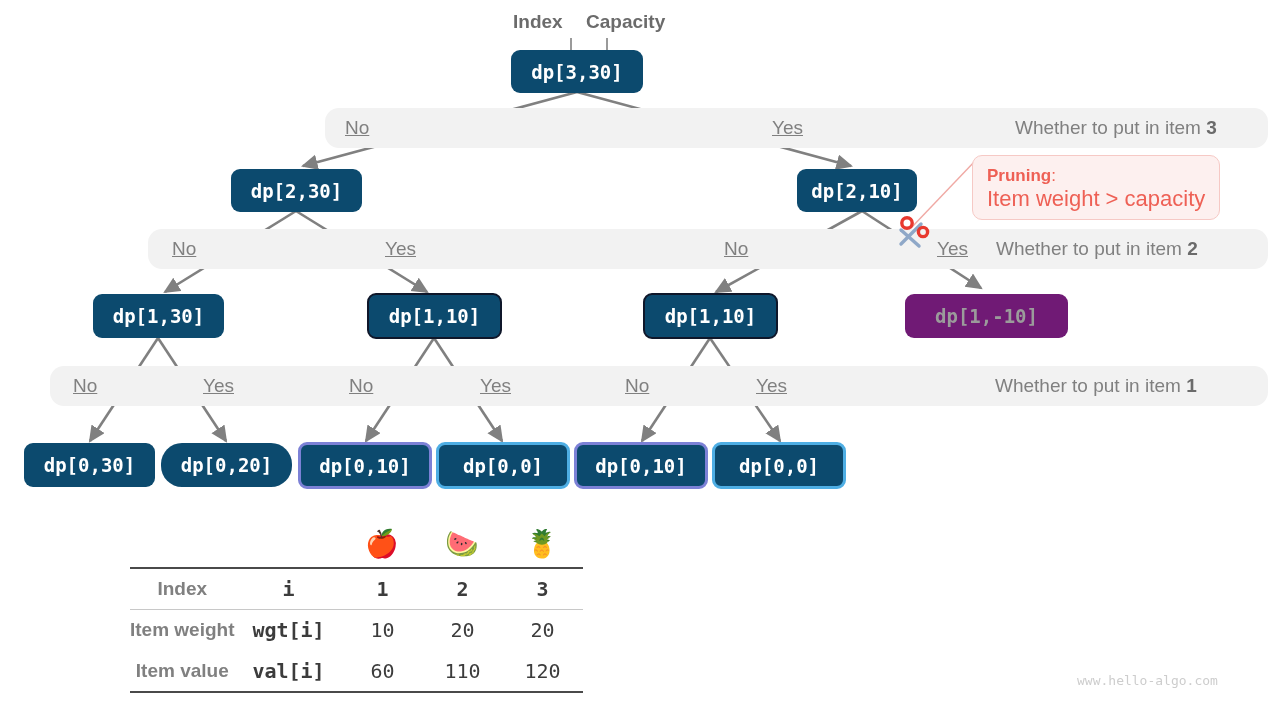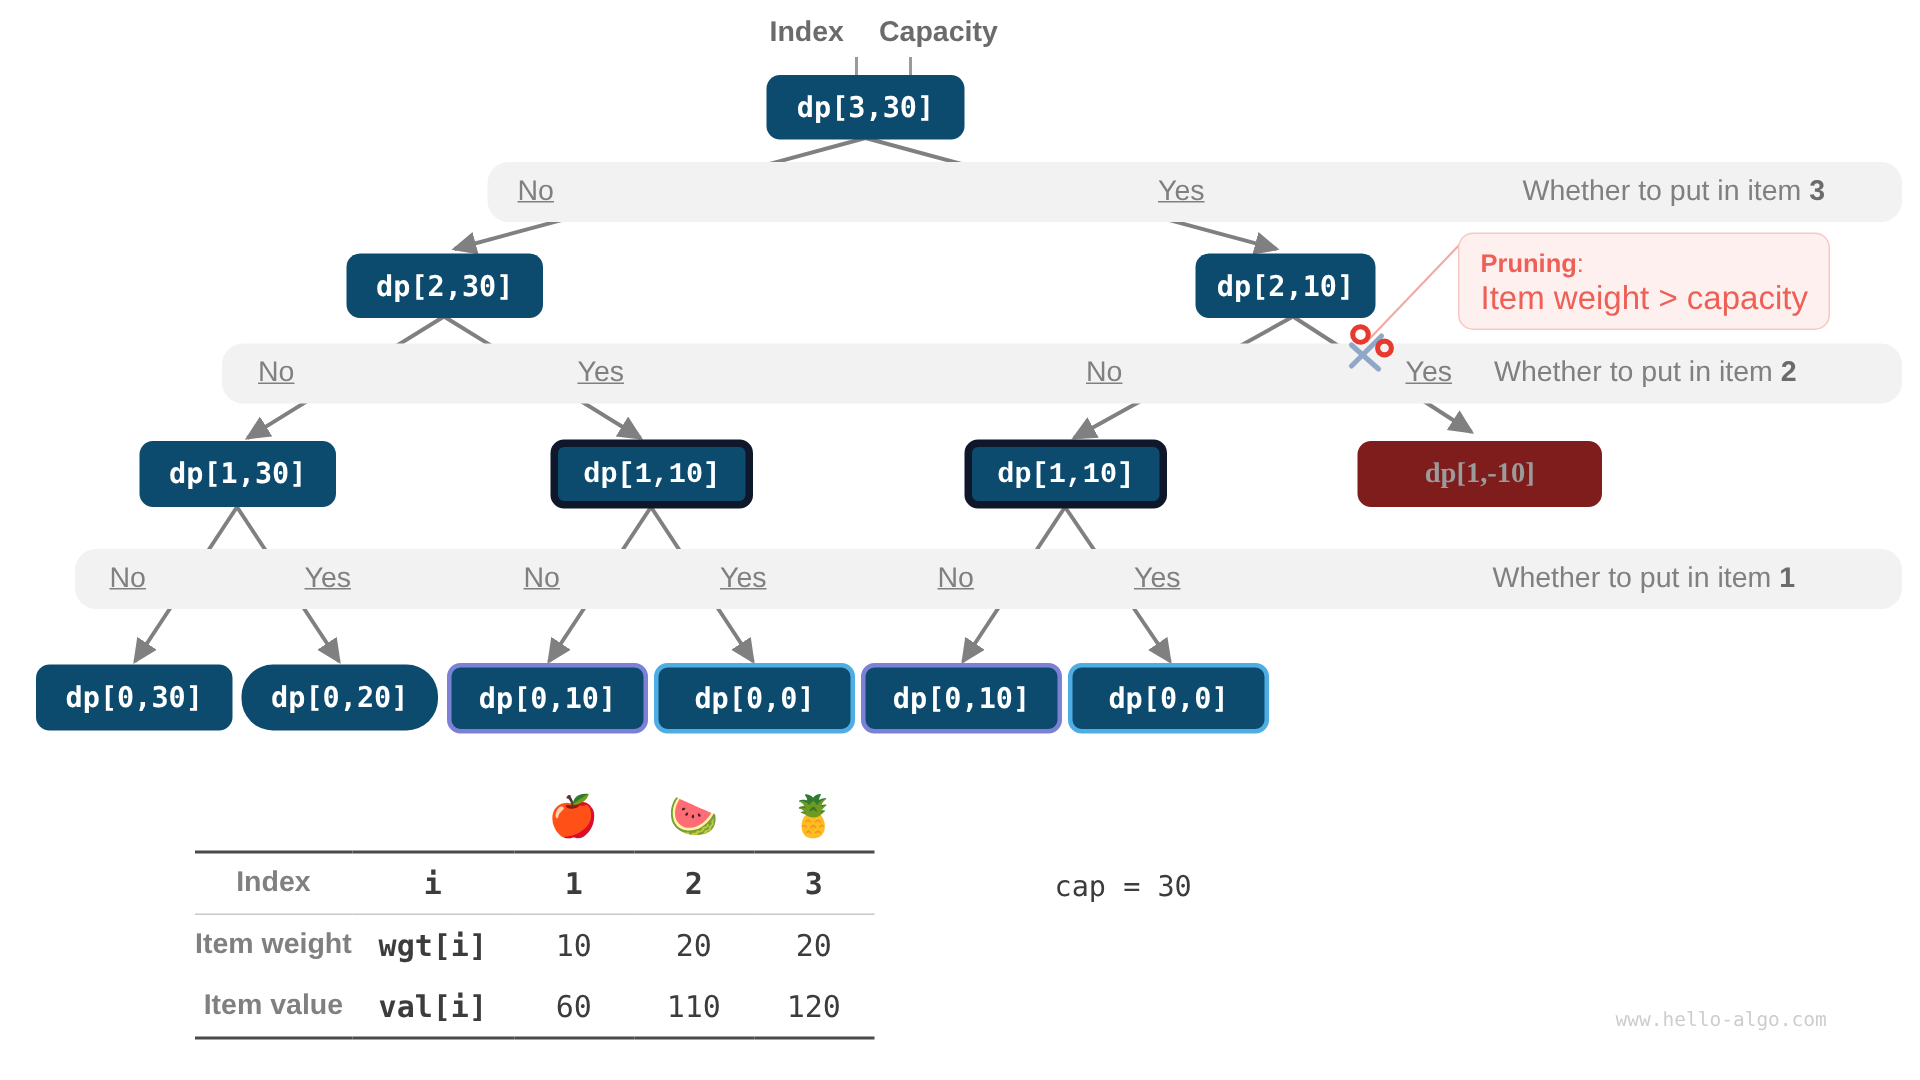--- a/index.html
+++ b/index.html
@@ -46,24 +46,24 @@
     color: #ffffff;
     font-family: "DejaVu Sans Mono", monospace;
     font-size: 19px;
     font-weight: bold;
     display: flex;
     align-items: center;
     justify-content: center;
     letter-spacing: 0px;
     white-space: nowrap;
   }
-  .node.b-orange  { border: 5px solid #0f172a; font-family: Liberation Mono, monospace; }
+  .node.b-orange  { border: 2px solid #0f172a; }
   .node.b-purple  { border: 3px solid #7c81d6; }
   .node.b-blue    { border: 3px solid #4eaee4; }
-  .node.gray      { background: #7f1d1d; color: #9b9b9b; border: none; font-family: Liberation Serif, serif; }
+  .node.gray      { background: #701a75; color: #9b9b9b; border: none; }
 
   
   .top-ann {
     position: absolute; z-index: 4;
     color: #6b6b6b;
     font-size: 19px;
     font-weight: bold;
     white-space: nowrap;
   }
 
@@ -259,18 +259,17 @@
         <td class="val">120</td>
       </tr>
       <tr class="rule-thick">
             <td colspan="5"></td>
           </tr>
     </tbody>
       </table>
   </div>
 
   <div id="cap-note" style="left:703px; top:576px;">
-    <div class="t2">cap = 30</div>
   </div>
 
   <div id="watermark" style="left:1077px; top:673px;">www.hello-algo.com</div>
 
 </div>
 
 </body></html>

